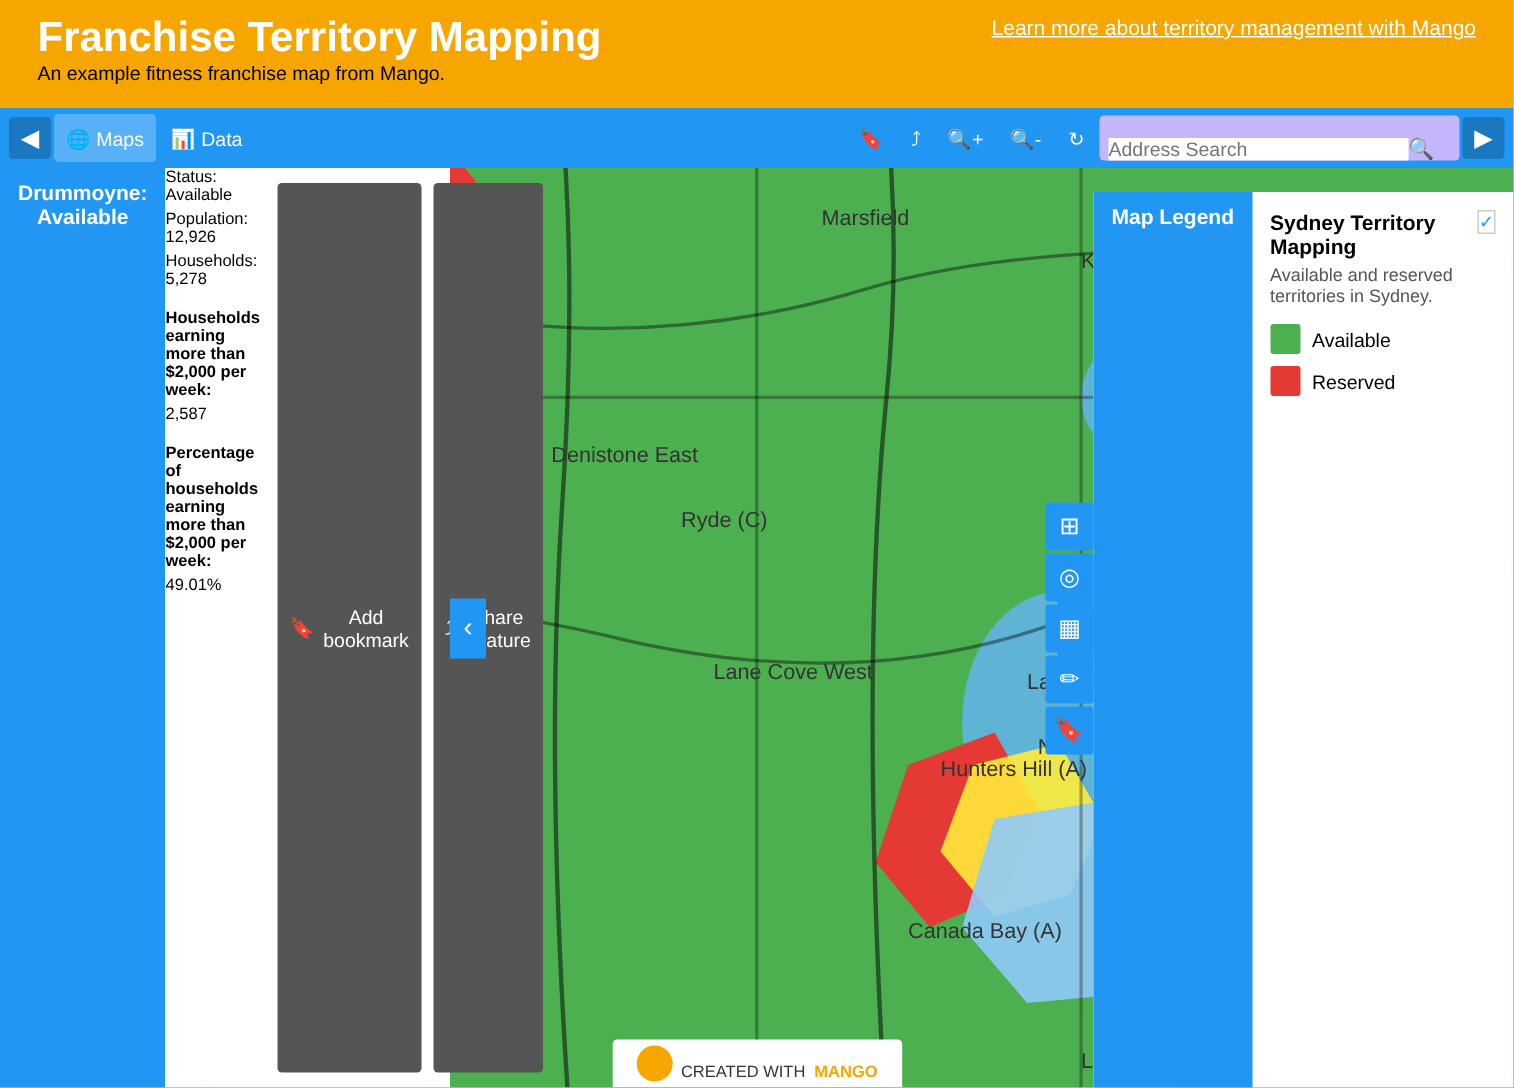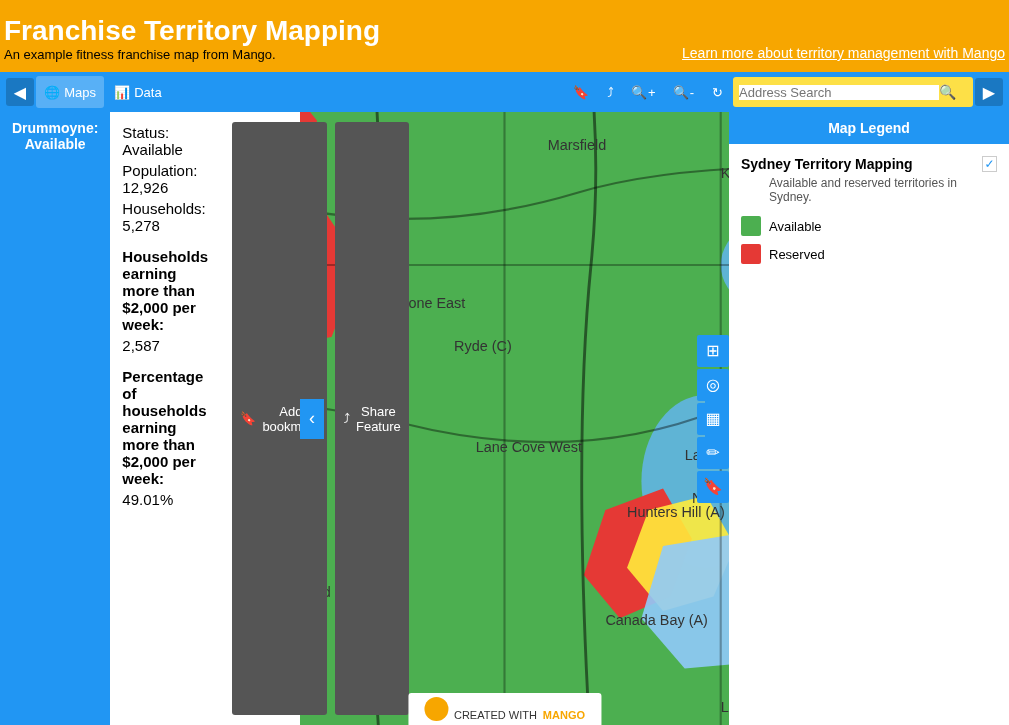--- a/index.html
+++ b/index.html
@@ -1,24 +1,24 @@
 <!DOCTYPE html>
 <html><head>
   <meta charset="utf-8">
   <style>
     * { margin: 0; padding: 0; box-sizing: border-box; }
     body { font-family: Arial, sans-serif; width: 1009px; height: 725px; overflow: hidden; }
 
     
     #header {
       background: #f7a600;
-      padding: 10px 4px;
+      padding: 10px 25px;
       display: flex;
       justify-content: space-between;
-      align-items: flex-end;
+      align-items: flex-start;
       height: 72px;
     }
     #header-left h1 {
       font-size: 28px;
       font-weight: bold;
       color: white;
       line-height: 1.1;
     }
     #header-left p {
       font-size: 13px;
@@ -51,22 +51,22 @@
       gap: 4px;
       border-radius: 3px;
       height: 32px;
     }
     .toolbar-btn-active {
       background: rgba(255,255,255,0.25);
     }
     .toolbar-spacer { flex: 1; }
     #search-container {
       display: flex;
-      align-items: center;
-      background: #fde047;
+      align-items: flex-end;
+      background: #c4b5fd;
       border-radius: 3px;
       padding: 0 6px;
       height: 30px;
       width: 240px;
     }
     #search-input {
       border: none;
       outline: none;
       font-size: 13px;
       width: 200px;
@@ -130,23 +130,23 @@
     }
     #left-panel-header {
       background: #2196f3;
       color: white;
       padding: 8px 12px;
       font-size: 14px;
       font-weight: bold;
       text-align: center;
     }
     #left-panel-content {
-      padding: 12px;
+      padding: 0;
       flex: 1;
-      font-size: 15px;
+      font-size: 11px;
     }
     #left-panel-content p { margin-bottom: 4px; }
     #left-panel-content .section { margin-bottom: 14px; }
     #left-panel-content strong { font-weight: bold; }
     #left-panel-footer {
       padding: 10px 12px;
       display: flex;
       gap: 8px;
     }
     .panel-btn {
@@ -163,25 +163,25 @@
       justify-content: center;
       gap: 6px;
     }
 
     
     #right-panel {
       width: 280px;
       background: white;
       position: absolute;
       right: 0;
-      top: 0;
+      top: 16px;
       bottom: 0;
       z-index: 10;
       display: flex;
-      flex-direction: column;
+      flex-direction: row;
     }
     #right-panel-header {
       background: #2196f3;
       color: white;
       padding: 8px 12px;
       font-size: 14px;
       font-weight: bold;
       text-align: center;
     }
     #right-panel-content {
@@ -190,21 +190,20 @@
     }
     #right-panel-content h3 {
       font-size: 14px;
       font-weight: bold;
       margin-bottom: 4px;
     }
     #right-panel-content p {
       font-size: 12px;
       color: #555;
       margin-bottom: 12px;
-      margin-left: 28px;
     }
     .legend-item {
       display: flex;
       align-items: center;
       gap: 8px;
       margin-bottom: 8px;
       font-size: 13px;
     }
     .legend-color {
       width: 20px;

